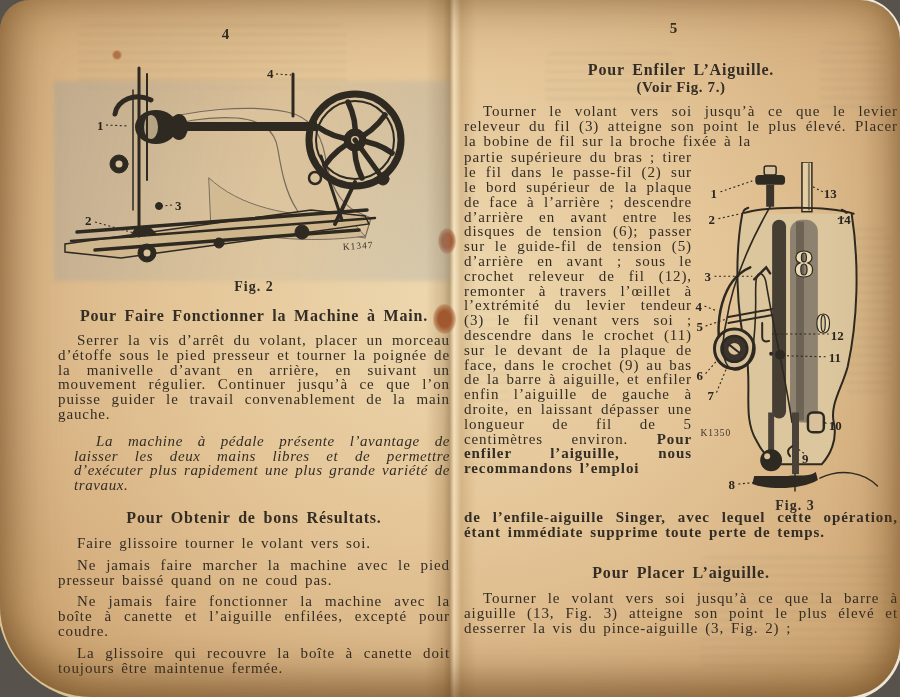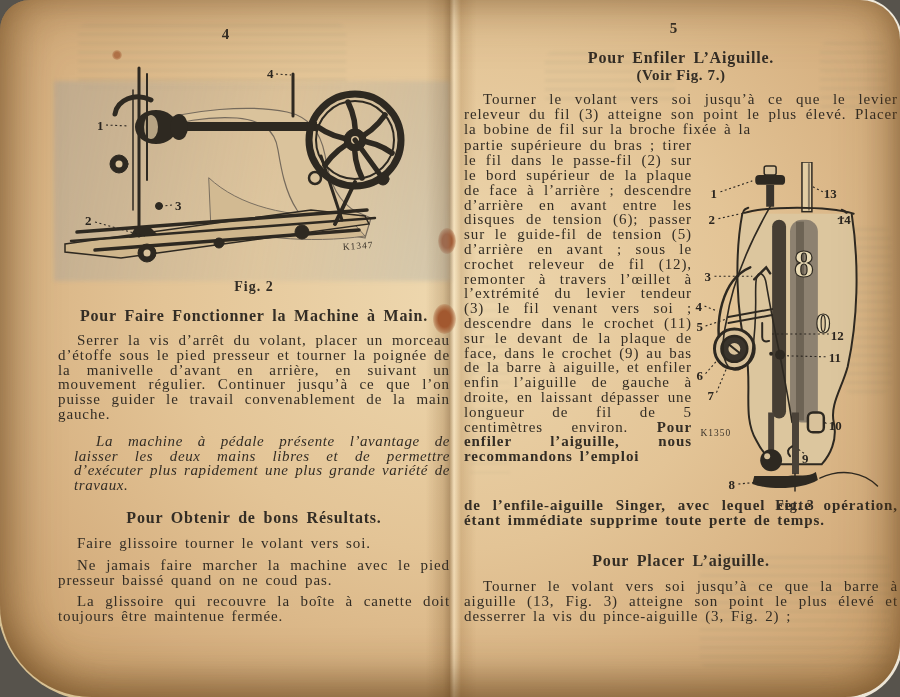--- a/index.html
+++ b/index.html
@@ -163,27 +163,28 @@
       <div class="fig-caption">Fig. 2</div>
     </div>
 
     <h3 class="heading" style="">Pour Faire Fonctionner la Machine à Main.</h3>
     <p class="para indent" style="margin-top:8px;">Serrer la vis d’arrêt du volant, placer un morceau d’étoffe sous le pied presseur et tourner la poignée de la manivelle d’avant en arrière, en suivant un mouvement régulier.  Continuer jusqu’à ce que l’on puisse guider le travail convenablement de la main gauche.</p>
     <p class="para ital" style="margin-top:12px;text-indent:22px;">La machine à pédale présente l’avantage de laisser les deux mains libres et de permettre d’exécuter plus rapidement une plus grande variété de travaux.</p>
 
     <h3 class="heading" style="margin-top:16px;">Pour Obtenir de bons Résultats.</h3>
     <p class="para indent" style="margin-top:9px;">Faire glissoire tourner le volant vers soi.</p>
     <p class="para indent">Ne jamais faire marcher la machine avec le pied presseur baissé quand on ne coud pas.</p>
+    <p class="para indent">Ne jamais faire fonctionner la machine avec la boîte à canette et l’aiguille enfilées, excepté pour coudre.</p>
     <p class="para indent">La glissoire qui recouvre la boîte à canette doit toujours être maintenue fermée.</p>
   </div>
 
   <div class="col" id="right-col">
     <div class="pageno pageno-right">5</div>
 
-    <h3 class="heading" style="margin-top:12px;">Pour Enfiler L’Aiguille.</h3>
+    <h3 class="heading" style="margin-top:24px;">Pour Enfiler L’Aiguille.</h3>
     <div class="subheading">(Voir Fig. 7.)</div>
 
     <p class="para indent" style="margin-top:8px;">Tourner le volant vers soi jusqu’à ce que le levier releveur du fil (3) atteigne son point le plus élevé.  Placer la bobine de fil sur la broche fixée à la</p>
 
     <div class="para narrow"><span>partie supérieure du bras ; tirer le fil dans le passe-fil (2) sur le bord supérieur de la plaque de face à l’arrière ; descendre d’arrière en avant entre les disques de tension (6); passer sur le guide-fil de tension (5) d’arrière en avant ; sous le crochet releveur de fil (12), remonter à travers l’œillet à l’extrémité du levier tendeur (3) le fil venant vers soi ; descendre dans le crochet (11) sur le devant de la plaque de face, dans le crochet (9) au bas de la barre à aiguille, et enfiler enfin l’aiguille de gauche à droite, en laissant dépasser une longueur de fil de 5 centimètres environ. </span><span class="bold">Pour enfiler l’aiguille, nous recommandons l’emploi</span></div>
 
     <p class="para bold" style="margin-top:8px;">de l’enfile-aiguille Singer, avec lequel cette opération, étant immédiate supprime toute perte de temps.</p>
 
     <h3 class="heading" style="margin-top:24px;">Pour Placer L’aiguille.</h3>
     <p class="para indent" style="margin-top:9px;">Tourner le volant vers soi jusqu’à ce que la barre à aiguille (13, Fig. 3) atteigne son point le plus élevé et desserrer la vis du pince-aiguille (3, Fig. 2) ;</p>

